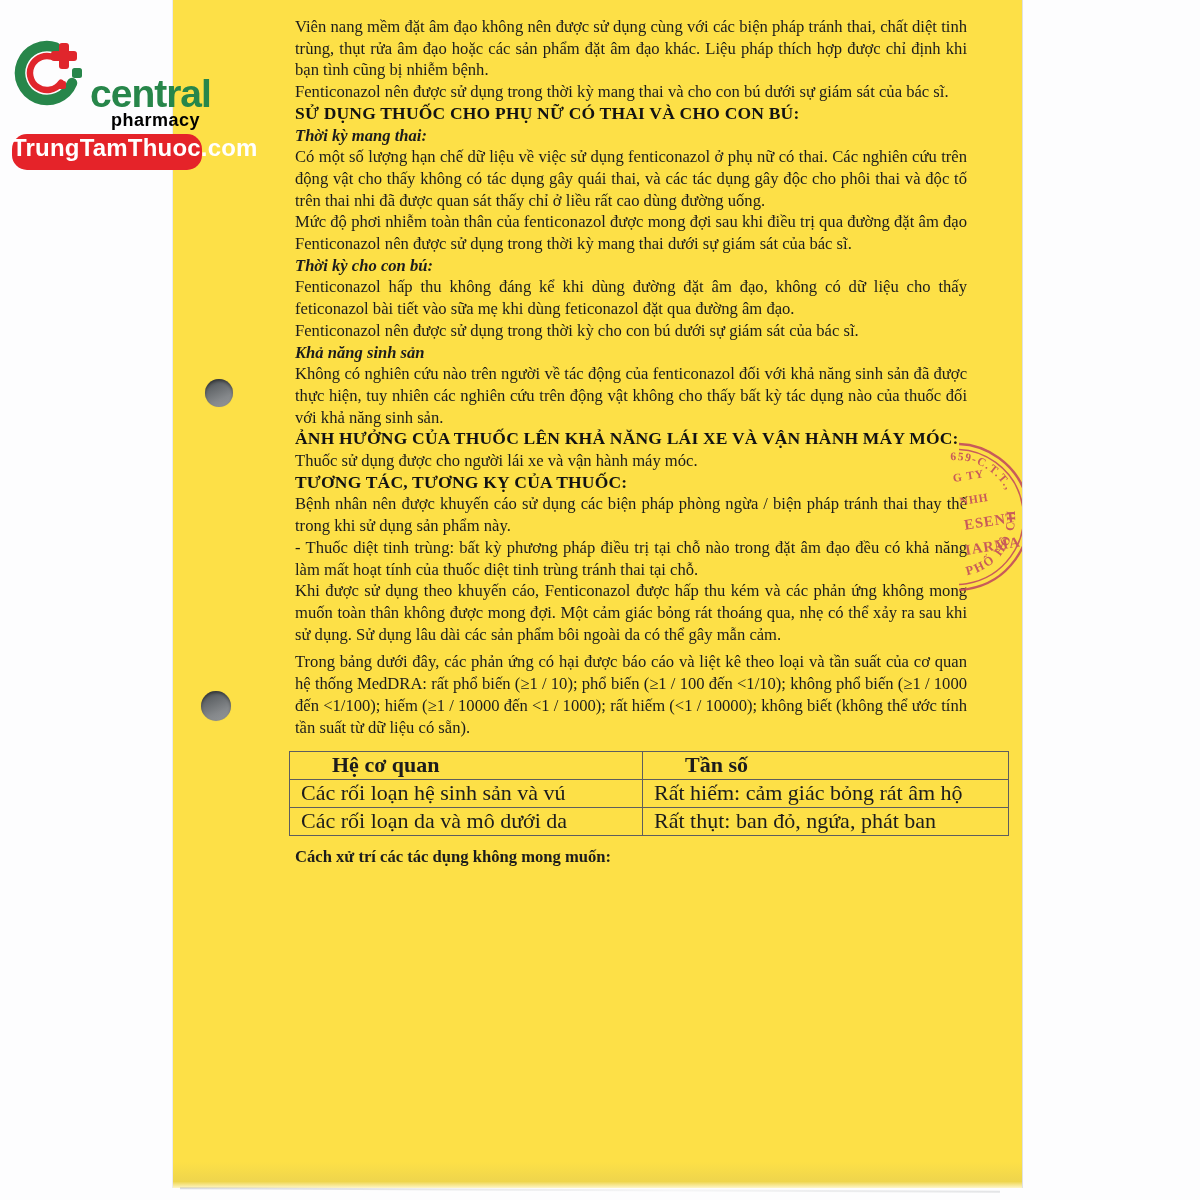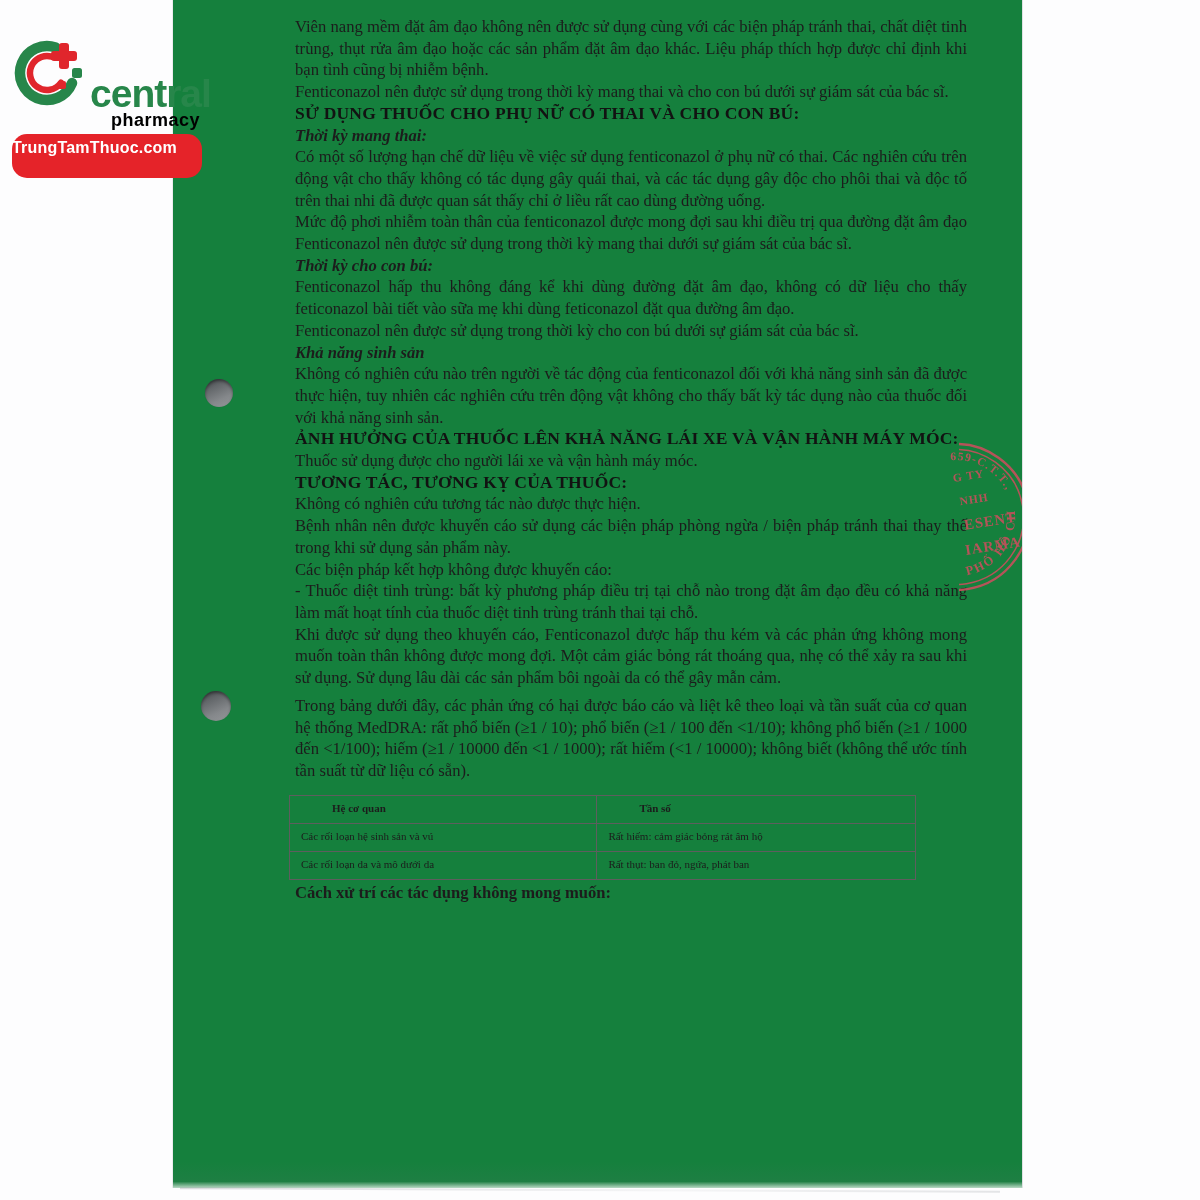--- a/index.html
+++ b/index.html
@@ -4,21 +4,21 @@
 <style>
   html,body{margin:0;padding:0;}
   body{
     width:1200px;height:1200px;position:relative;overflow:hidden;
     background:#fdfdfe;
     font-family:"Liberation Serif","DejaVu Serif",serif;
   }
   
   .paper{
     position:absolute;left:172px;top:0;width:849px;height:1188px;
-    background:#15803d;
+    background:#fde047;
     border-left:1px solid #ececee;
     border-right:1px solid #dfe1e3;
     overflow:hidden;
   }
   .paper::after{
     content:"";position:absolute;left:0;right:0;bottom:0;height:26px;
     background:linear-gradient(to bottom, rgba(0,0,0,0), rgba(110,115,120,0.10) 75%, rgba(255,255,255,0.7));
   }
   .paper-bottom-edge{
     position:absolute;left:180px;top:1189px;width:820px;height:2px;
@@ -41,46 +41,46 @@
   }
   .content p{margin:0;}
   .h-sec{
     font-size:17.5px;font-weight:700;letter-spacing:.2px;color:#121212;
     margin:13px 0 5px 0;text-align:left;
   }
   .subhead{font-weight:700;font-style:italic;}
   .gap-sm{margin-top:6px !important;}
   .bold-line{font-weight:700;}
   table.adr{
-    border-collapse:collapse;margin:13px 0 2px -6px;width:627px;
-    font-size:11px;color:#1c1c1c;table-layout:fixed;
+    border-collapse:collapse;margin:13px 0 10px -6px;width:720px;
+    font-size:22px;color:#1c1c1c;table-layout:fixed;
   }
   table.adr th,table.adr td{
     border:1px solid #5e5e5e;padding:2px 8px 3px 11px;height:22px;
     font-weight:400;text-align:left;overflow:hidden;white-space:nowrap;
   }
   table.adr th{font-weight:700;padding-left:42px;}
   .col-1{width:301px;}.col-2{width:312px;}
   
   .logo{position:absolute;left:6px;top:22px;width:210px;height:122px;z-index:5;}
   .logo .brand{
     position:absolute;left:84px;top:52px;
     font-family:"Liberation Sans","DejaVu Sans",sans-serif;
     font-size:39px;font-weight:700;letter-spacing:-1px;line-height:1;color:#27864a;
   }
   .logo .sub{
     position:absolute;left:105px;top:88px;
     font-family:Liberation Sans, sans-serif;
     font-size:18px;font-weight:700;letter-spacing:.5px;color:#000000;
   }
   .logo .pill{
-    position:absolute;left:6px;top:112px;width:190px;height:44px;border-radius:15px;
-    background:#e52329;color:#ffffff;text-align:left;line-height:28px;
+    position:absolute;left:6px;top:112px;width:190px;height:36px;border-radius:15px;
+    background:#e52329;color:#ffffff;text-align:center;line-height:28px;
     font-family:"Liberation Sans","DejaVu Sans",sans-serif;
-    font-size:16px;font-weight:700;letter-spacing:.2px;
+    font-size:24px;font-weight:700;letter-spacing:.2px;
   }
   .logo svg{position:absolute;left:6px;top:10px;}
   
   .stamp{position:absolute;left:698px;top:432px;width:170px;height:170px;opacity:.92;}
   .stamp text{
     font-family:"Liberation Serif","DejaVu Serif",serif;font-weight:700;
   }
 </style>
 </head>
 <body>
@@ -102,23 +102,21 @@
     <p class="subhead">Thời kỳ cho con bú:</p>
     <p>Fenticonazol hấp thu không đáng kể khi dùng đường đặt âm đạo, không có dữ liệu cho thấy feticonazol bài tiết vào sữa mẹ khi dùng feticonazol đặt qua đường âm đạo.</p>
     <p>Fenticonazol nên được sử dụng trong thời kỳ cho con bú dưới sự giám sát của bác sĩ.</p>
     <p class="subhead">Khả năng sinh sản</p>
     <p>Không có nghiên cứu nào trên người về tác động của fenticonazol đối với khả năng sinh sản đã được thực hiện, tuy nhiên các nghiên cứu trên động vật không cho thấy bất kỳ tác dụng nào của thuốc đối với khả năng sinh sản.</p>
 
     <p class="h-sec">ẢNH HƯỞNG CỦA THUỐC LÊN KHẢ NĂNG LÁI XE VÀ VẬN HÀNH MÁY MÓC:</p>
     <p>Thuốc sử dụng được cho người lái xe và vận hành máy móc.</p>
 
     <p class="h-sec">TƯƠNG TÁC, TƯƠNG KỴ CỦA THUỐC:</p>
-    <p>Không có nghiên cứu tương tác nào được thực hiện.</p>
     <p>Bệnh nhân nên được khuyến cáo sử dụng các biện pháp phòng ngừa / biện pháp tránh thai thay thế trong khi sử dụng sản phẩm này.</p>
-    <p>Các biện pháp kết hợp không được khuyến cáo:</p>
     <p>- Thuốc diệt tinh trùng: bất kỳ phương pháp điều trị tại chỗ nào trong đặt âm đạo đều có khả năng làm mất hoạt tính của thuốc diệt tinh trùng tránh thai tại chỗ.</p>
 
     <p>Khi được sử dụng theo khuyến cáo, Fenticonazol được hấp thu kém và các phản ứng không mong muốn toàn thân không được mong đợi. Một cảm giác bỏng rát thoáng qua, nhẹ có thể xảy ra sau khi sử dụng. Sử dụng lâu dài các sản phẩm bôi ngoài da có thể gây mẫn cảm.</p>
     <p class="gap-sm">Trong bảng dưới đây, các phản ứng có hại được báo cáo và liệt kê theo loại và tần suất của cơ quan hệ thống MedDRA: rất phổ biến (≥1 / 10); phổ biến (≥1 / 100 đến &lt;1/10); không phổ biến (≥1 / 1000 đến &lt;1/100); hiếm (≥1 / 10000 đến &lt;1 / 1000); rất hiếm (&lt;1 / 10000); không biết (không thể ước tính tần suất từ dữ liệu có sẵn).</p>
 
     <table class="adr">
       <colgroup>
           <col class="col-1">
           <col class="col-2">
         </colgroup>

